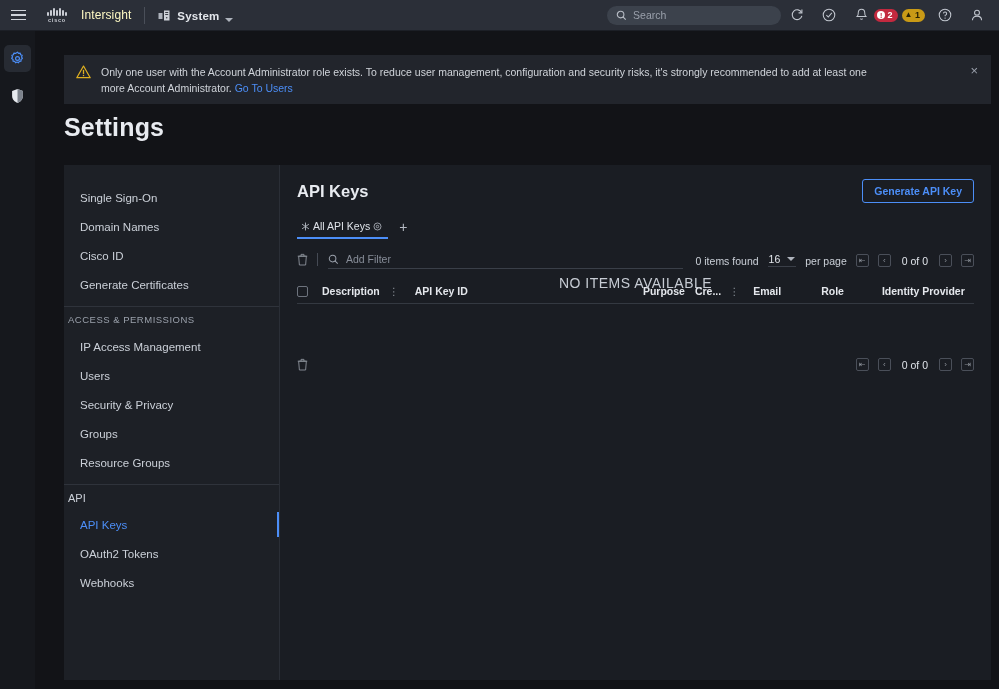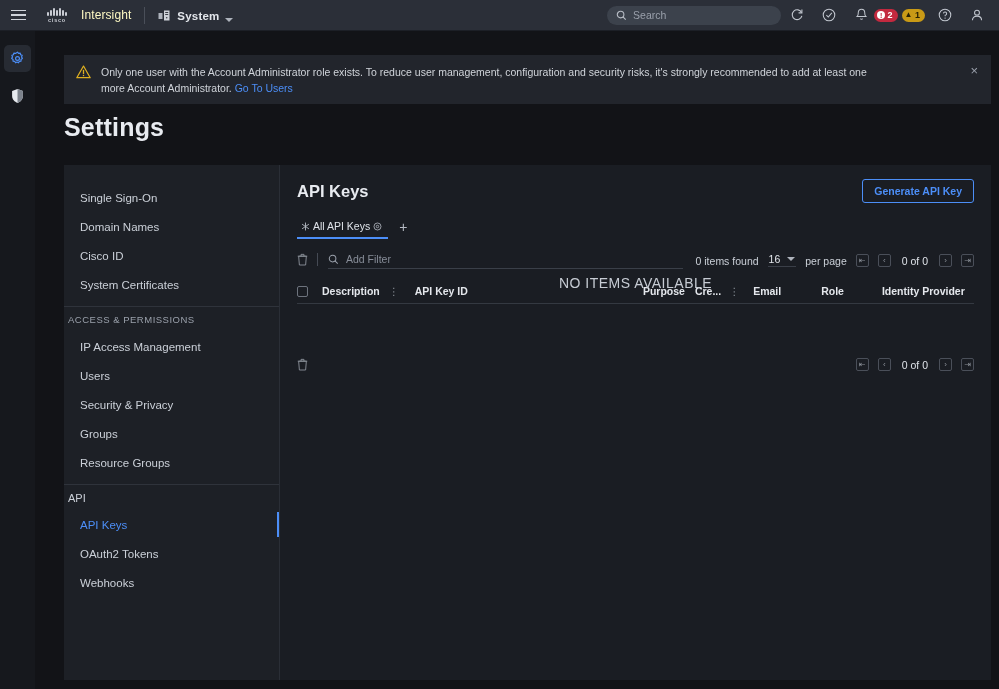--- a/index.html
+++ b/index.html
@@ -277,21 +277,21 @@
 </div>
 
 <div class="page-title">Settings</div>
 
 <div class="card">
 
   <div class="sidebar">
     <div class="side-item">Single Sign-On</div>
     <div class="side-item">Domain Names</div>
     <div class="side-item">Cisco ID</div>
-    <div class="side-item">System Certificates</div>
+    <div class="side-item">Generate Certificates</div>
     <div class="side-section">ACCESS &amp; PERMISSIONS</div>
     <div class="side-item">IP Access Management</div>
     <div class="side-item">Users</div>
     <div class="side-item">Security &amp; Privacy</div>
     <div class="side-item">Groups</div>
     <div class="side-item">Resource Groups</div>
     <div class="side-section api">API</div>
     <div class="side-item selected">API Keys</div>
     <div class="side-item">OAuth2 Tokens</div>
     <div class="side-item">Webhooks</div>

